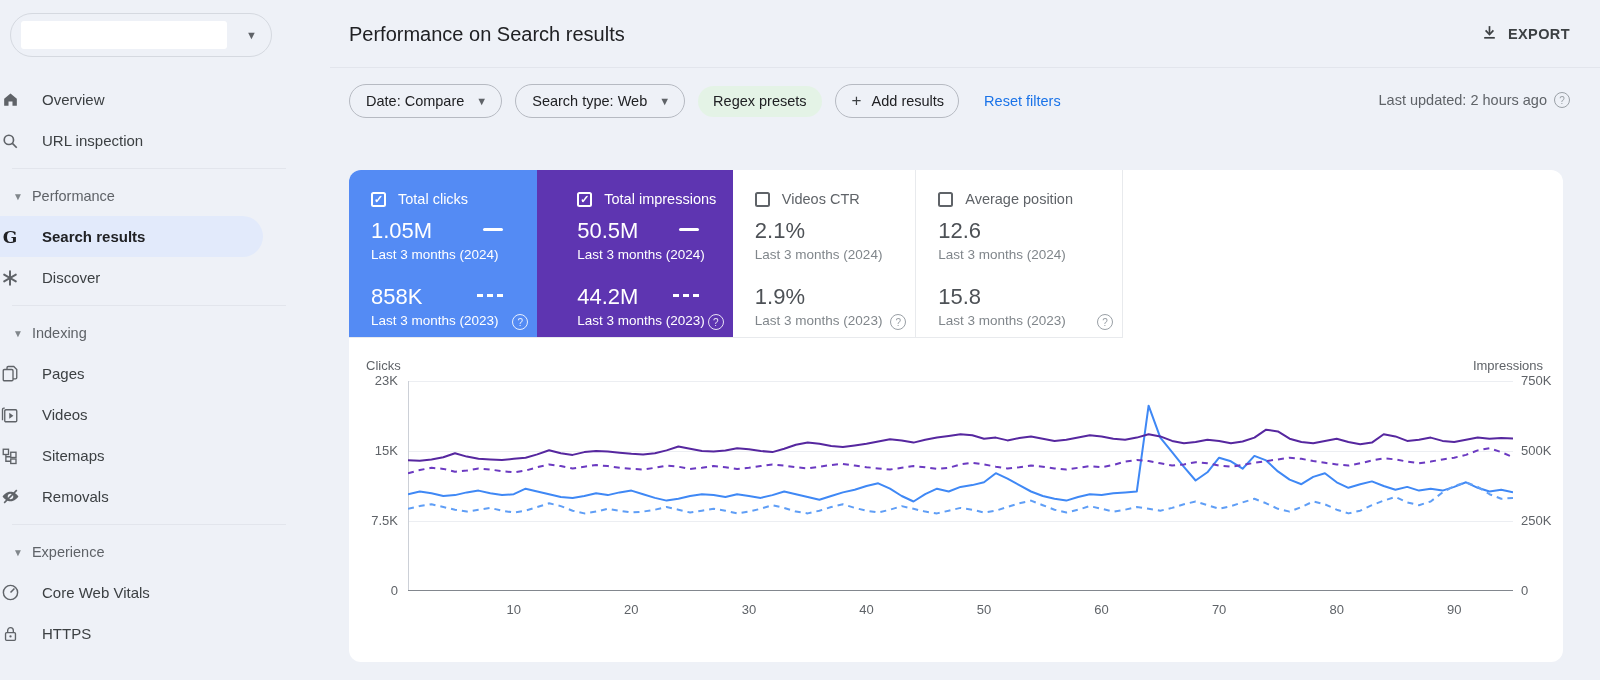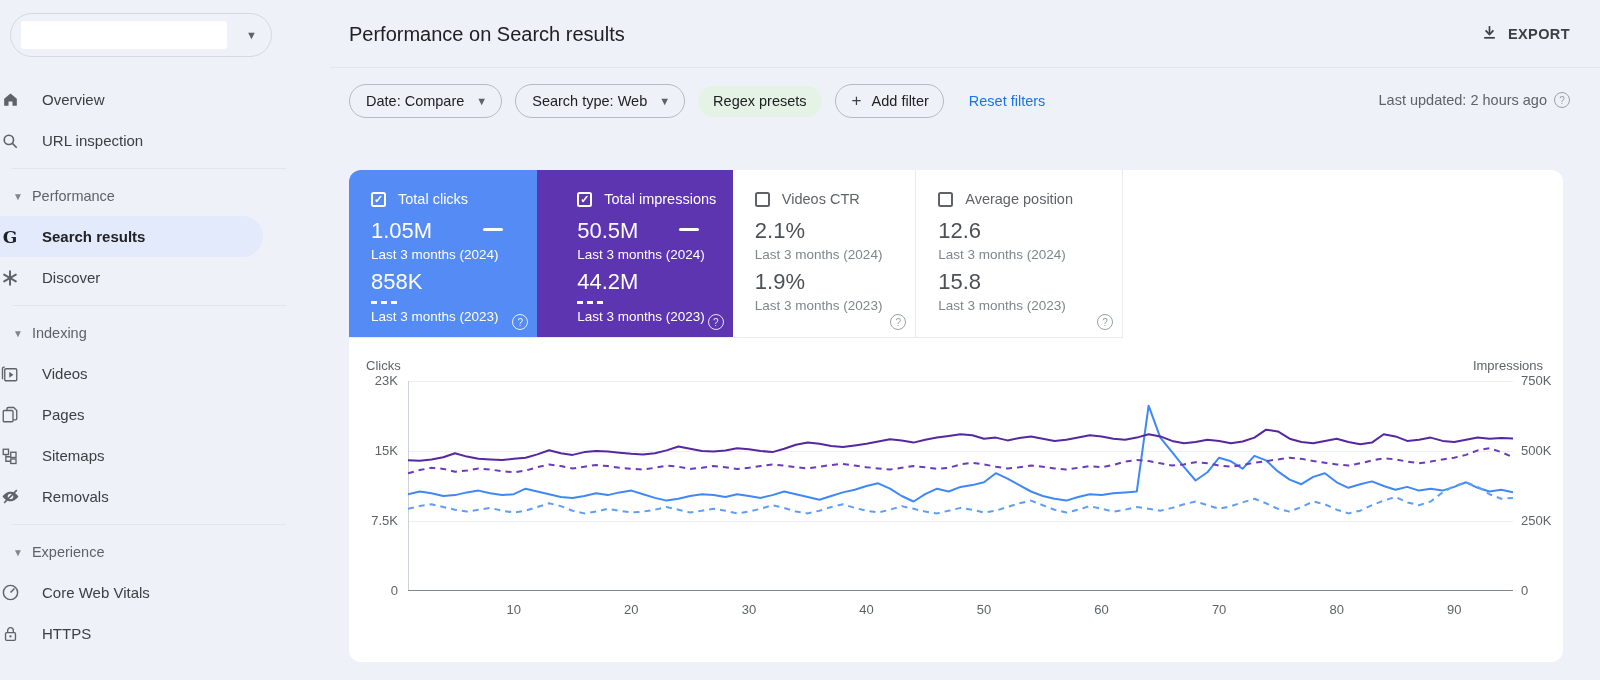--- a/index.html
+++ b/index.html
@@ -50,21 +50,21 @@
   .card-impressions { width:200px; background:#5e35b1; color:#fff;padding-left:40px; }
   .card-white { width:187px; background:#fff; color:#5f6368; }
   .card-white + .card-white { border-left:1px solid #e8eaed; width:212px; }
   .cb-row { display:flex; align-items:center; gap:12px; font-size:14.5px; }
   .cb { width:15px; height:15px; border-radius:2.5px; flex:0 0 15px; display:flex; align-items:center; justify-content:center;
     font-size:11px; cursor:pointer; }
   .card-clicks .cb, .card-impressions .cb { border:2px solid #fff; color:#fff; }
   .card-white .cb { border:2px solid #5f6368; color:transparent; }
   .cb.checked::after { content:"\2713"; font-weight:bold; }
   .val-row { display:flex; align-items:flex-start; justify-content:space-between; padding-right:34px; margin-top:13px; }
-  .val-row.second { margin-top:9px;flex-direction:column; }
+  .val-row.second { margin-top:24px; }
   .bigval { font-size:22px; font-weight:normal; line-height:1; }
   .card-white .bigval { color:#4d5156; }
   .sample-solid { width:20px; height:3px; background:#fff; border-radius:2px; margin-top:8px; }
   .sample-dashed { width:26px; border-top:3px dashed #fff; margin-top:8px; }
   .period { font-size:13.5px; margin-top:5px; }
   .card-white .period { color:#80868b; }
   .card-help { position:absolute; right:9px; bottom:7px; }
   .card-clicks .card-help, .card-impressions .card-help { border-color:rgba(255,255,255,.85); color:rgba(255,255,255,.85); }
 
   
@@ -130,35 +130,35 @@
 
     <div class="divider"></div>
 
     <div class="sect-head">
       <span class="tri">▼</span>
       <span>Indexing</span>
     </div>
     <div class="nav-row">
       <span class="ic">
         <svg width="18" height="18" viewBox="0 0 24 24" fill="none" stroke="#5f6368" stroke-width="1.8">
+            <rect x="3" y="6" width="13" height="15" rx="1.5"></rect>
+            <path d="M8 6 V3.5 A1.5 1.5 0 0 1 9.5 2 H17 L21 6 V17 A1.5 1.5 0 0 1 19.5 18.5 H16"></path>
+          </svg>
+      </span>
+      <span>Pages</span>
+    </div>
+    <div class="nav-row">
+      <span class="ic">
+        <svg width="18" height="18" viewBox="0 0 24 24" fill="none" stroke="#5f6368" stroke-width="1.8">
             <rect x="5" y="5" width="16" height="16" rx="1.5"></rect>
             <path d="M5 2.8 H3.8 A1.8 1.8 0 0 0 2 4.6 V19"></path>
             <path d="M11 9 L16.5 13 L11 17 Z" fill="#5f6368" stroke="none"></path>
           </svg>
       </span>
       <span>Videos</span>
-    </div>
-    <div class="nav-row">
-      <span class="ic">
-        <svg width="18" height="18" viewBox="0 0 24 24" fill="none" stroke="#5f6368" stroke-width="1.8">
-            <rect x="3" y="6" width="13" height="15" rx="1.5"></rect>
-            <path d="M8 6 V3.5 A1.5 1.5 0 0 1 9.5 2 H17 L21 6 V17 A1.5 1.5 0 0 1 19.5 18.5 H16"></path>
-          </svg>
-      </span>
-      <span>Pages</span>
     </div>
     <div class="nav-row">
       <span class="ic">
         <svg width="18" height="18" viewBox="0 0 24 24" fill="none" stroke="#5f6368" stroke-width="1.8">
             <rect x="3" y="3" width="7" height="7"></rect>
             <rect x="13" y="7" width="7" height="7"></rect>
             <rect x="13" y="16" width="7" height="6"></rect>
             <path d="M6.5 10 V19 H13 M6.5 10.5 V10.5 M6.5 10 M6.5 13 H13"></path>
           </svg>
       </span>
@@ -222,21 +222,21 @@
   </div>
   <div class="chip">
     <span>Search type: Web</span>
     <span class="caret">▼</span>
   </div>
   <div class="chip-green">
     <span>Regex presets</span>
   </div>
   <div class="chip">
     <span class="plus">+</span>
-    <span>Add filter</span>
+    <span>Add results</span>
   </div>
   <div class="reset-link">Reset filters</div>
 </div>
 <div class="lastupdated">
   <span>Last updated: 2 hours ago</span>
   <span class="help-circle">?</span>
 </div>
 
 <div class="panel">
 

